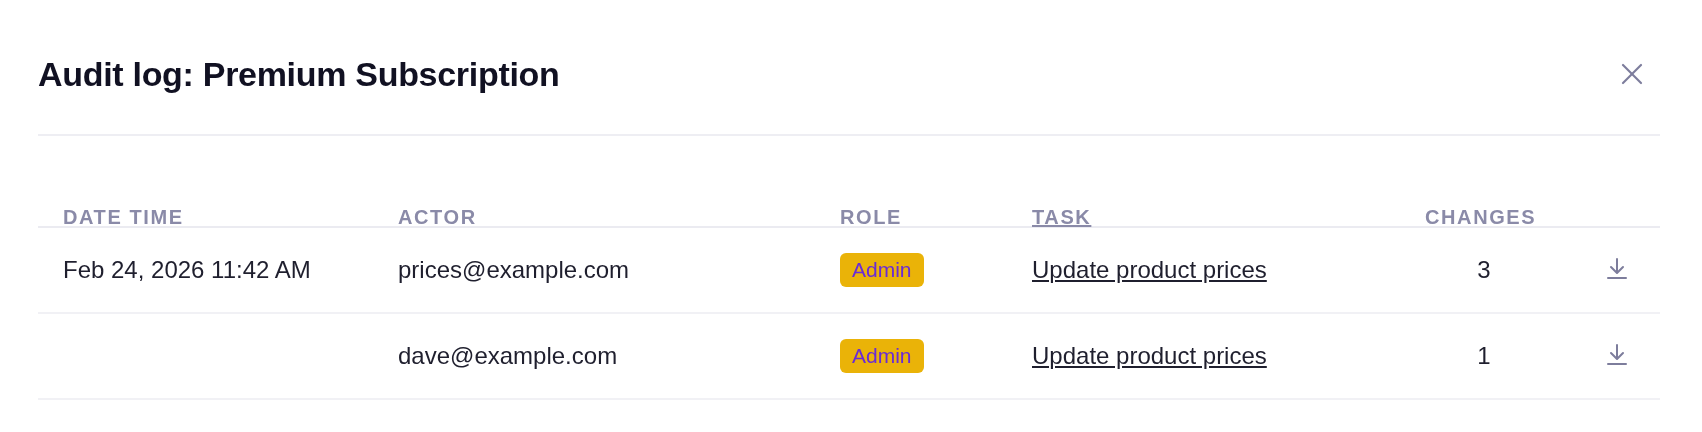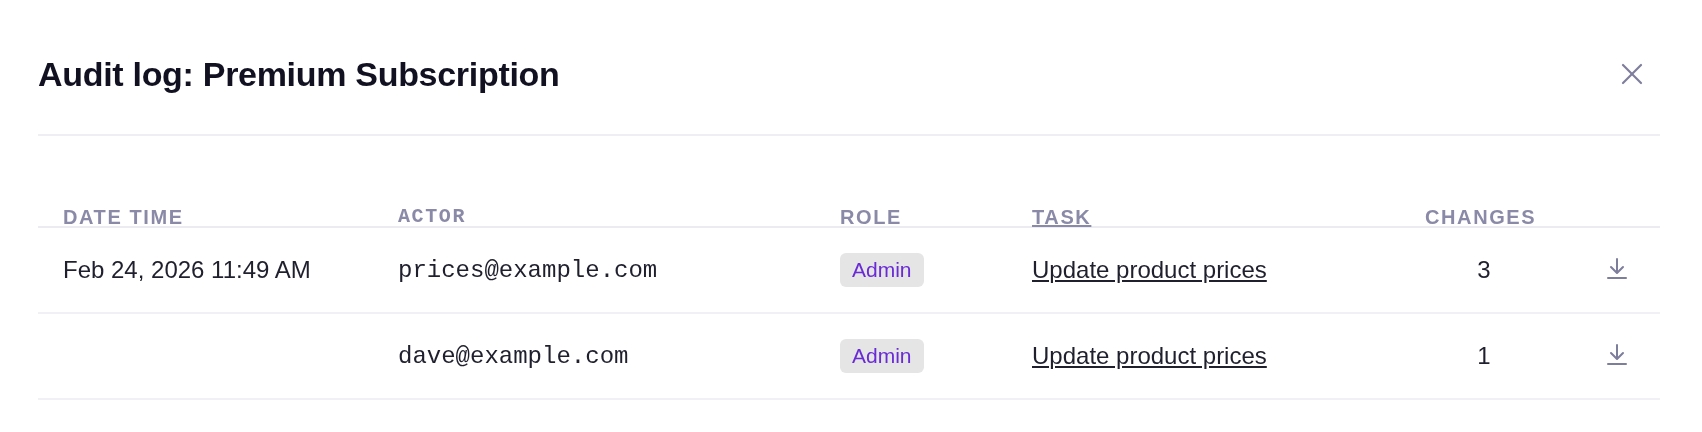--- a/index.html
+++ b/index.html
@@ -81,29 +81,29 @@
       position: absolute;
       top: 0;
       height: 84px;
       display: flex;
       align-items: center;
       font-size: 24px;
       color: #1f1f2e;
       white-space: nowrap;
     }
     .col-date { left: 25px; }
-    .col-actor { left: 360px; font-family: Liberation Mono, monospace; }
+    .col-actor { left: 360px; }
     .col-role { left: 754px; margin-left: 48px; }
     .col-task { left: 994px; text-decoration: underline; }
     .col-changes { left: 1387px; width: 118px; justify-content: center; }
     .th.col-changes { text-align: left; }
     .col-action { left: 1559px; width: 40px; justify-content: center; }
     .badge {
       display: inline-block;
-      background: #e5e5e5;
+      background: #eab308;
       color: #6a2bd6;
       font-size: 21px;
       line-height: 34px;
       height: 34px;
       padding: 0 12px;
       border-radius: 6px;
       font-weight: 500;
     }
     .download-button {
       width: 32px;
@@ -136,21 +136,21 @@
   <div class="table">
     <div class="thead">
       <div class="th col-date">Date Time</div>
       <div class="th col-actor">Actor</div>
       <div class="th col-role">Role</div>
       <div class="th col-task">Task</div>
       <div class="th col-changes">Changes</div>
     </div>
 
     <div class="row">
-      <div class="td col-date">Feb 24, 2026 11:49 AM</div>
+      <div class="td col-date">Feb 24, 2026 11:42 AM</div>
       <div class="td col-actor">prices@example.com</div>
       <div class="td col-role">
         <span class="badge">Admin</span>
       </div>
       <div class="td col-task">Update product prices</div>
       <div class="td col-changes">3</div>
       <div class="td col-action">
         <button class="download-button">
           <span>
             <svg width="22" height="24" viewBox="0 0 22 24">

